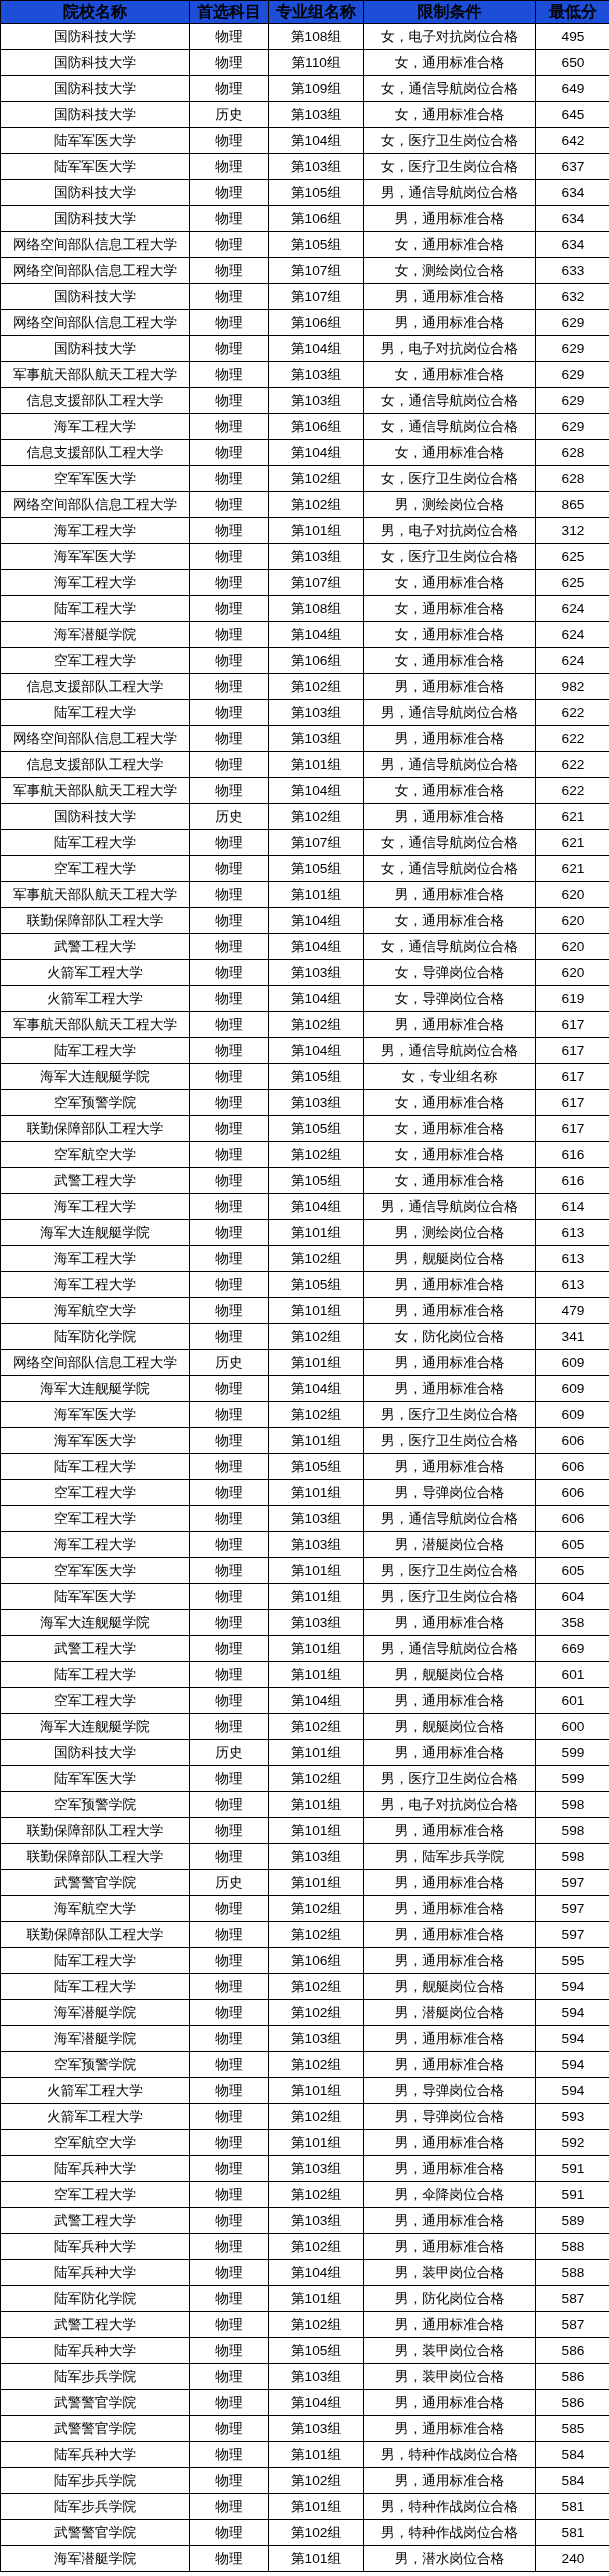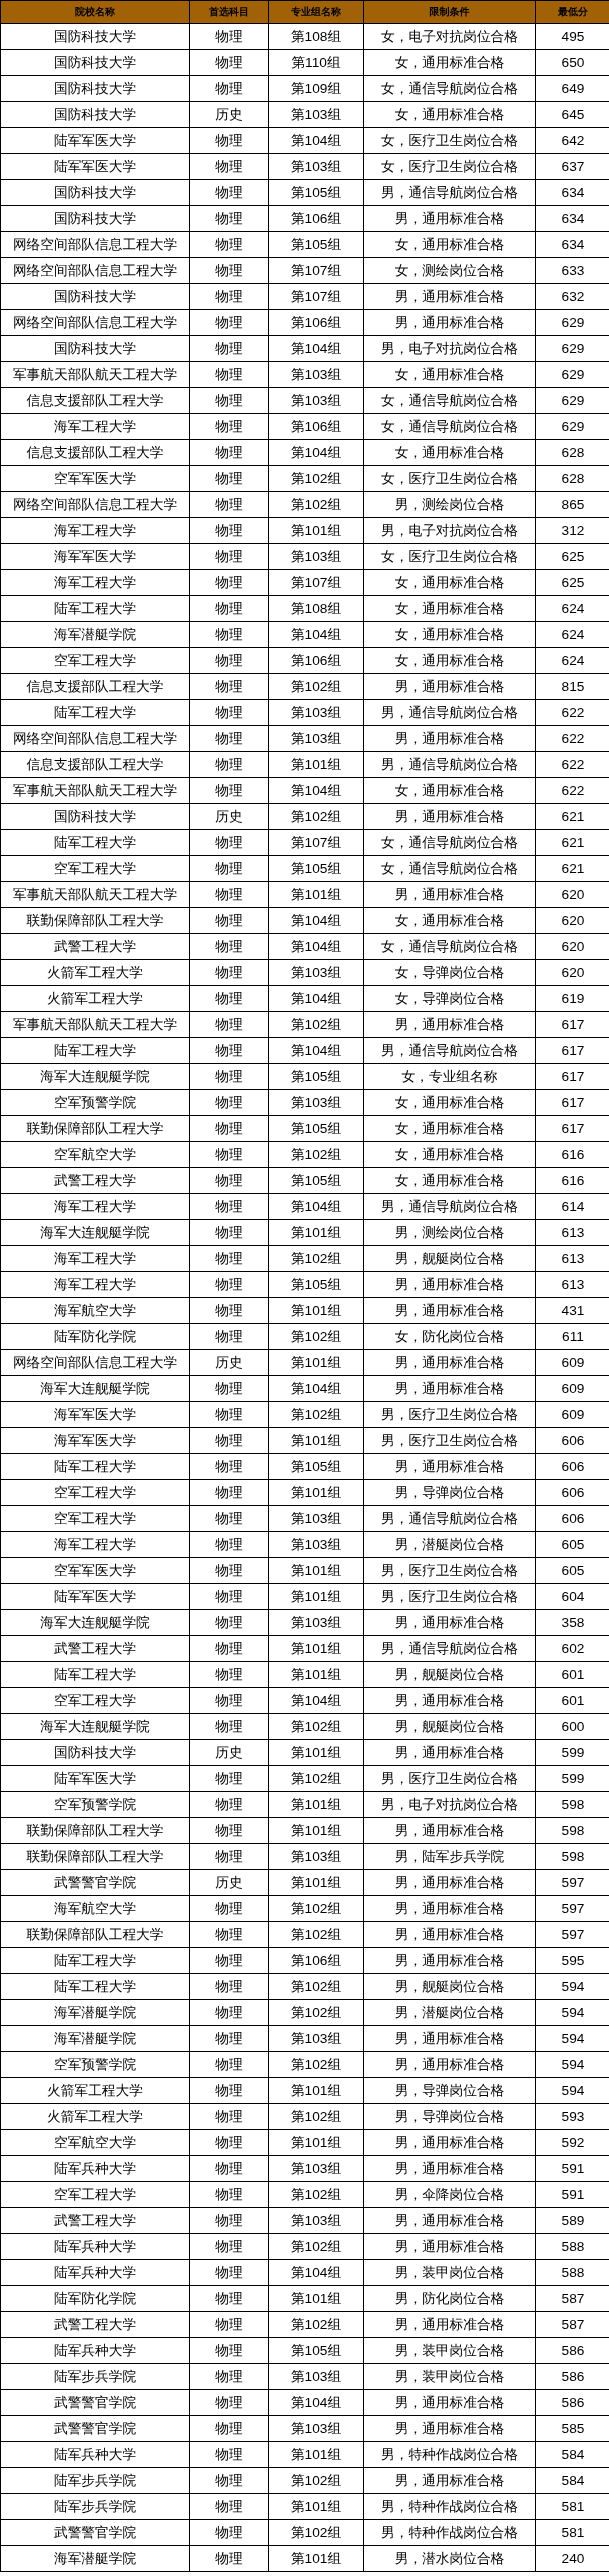--- a/index.html
+++ b/index.html
@@ -17,23 +17,23 @@
   table.score-table th,
   table.score-table td {
     border: 1.3px solid #000000;
     text-align: center;
     vertical-align: middle;
     padding: 0;
     overflow: hidden;
     white-space: nowrap;
   }
   table.score-table thead th {
-    background: #a16207;
+    background: #1d4ed8;
     height: 22px;
-    font-size: 10px;
+    font-size: 16px;
     font-weight: 700;
     color: #000000;
   }
   table.score-table tbody td {
     height: 25px;
     font-size: 13.7px;
     font-weight: 400;
     background: #ffffff;
   }
   col.c-school { width: 189px; }
@@ -236,21 +236,21 @@
         <td>物理</td>
         <td>第106组</td>
         <td>女，通用标准合格</td>
         <td>624</td>
       </tr>
       <tr>
         <td>信息支援部队工程大学</td>
         <td>物理</td>
         <td>第102组</td>
         <td>男，通用标准合格</td>
-        <td>815</td>
+        <td>982</td>
       </tr>
       <tr>
         <td>陆军工程大学</td>
         <td>物理</td>
         <td>第103组</td>
         <td>男，通信导航岗位合格</td>
         <td>622</td>
       </tr>
       <tr>
         <td>网络空间部队信息工程大学</td>
@@ -404,28 +404,28 @@
         <td>物理</td>
         <td>第105组</td>
         <td>男，通用标准合格</td>
         <td>613</td>
       </tr>
       <tr>
         <td>海军航空大学</td>
         <td>物理</td>
         <td>第101组</td>
         <td>男，通用标准合格</td>
-        <td>431</td>
+        <td>479</td>
       </tr>
       <tr>
         <td>陆军防化学院</td>
         <td>物理</td>
         <td>第102组</td>
         <td>女，防化岗位合格</td>
-        <td>611</td>
+        <td>341</td>
       </tr>
       <tr>
         <td>网络空间部队信息工程大学</td>
         <td>历史</td>
         <td>第101组</td>
         <td>男，通用标准合格</td>
         <td>609</td>
       </tr>
       <tr>
         <td>海军大连舰艇学院</td>
@@ -495,21 +495,21 @@
         <td>物理</td>
         <td>第103组</td>
         <td>男，通用标准合格</td>
         <td>358</td>
       </tr>
       <tr>
         <td>武警工程大学</td>
         <td>物理</td>
         <td>第101组</td>
         <td>男，通信导航岗位合格</td>
-        <td>602</td>
+        <td>669</td>
       </tr>
       <tr>
         <td>陆军工程大学</td>
         <td>物理</td>
         <td>第101组</td>
         <td>男，舰艇岗位合格</td>
         <td>601</td>
       </tr>
       <tr>
         <td>空军工程大学</td>

